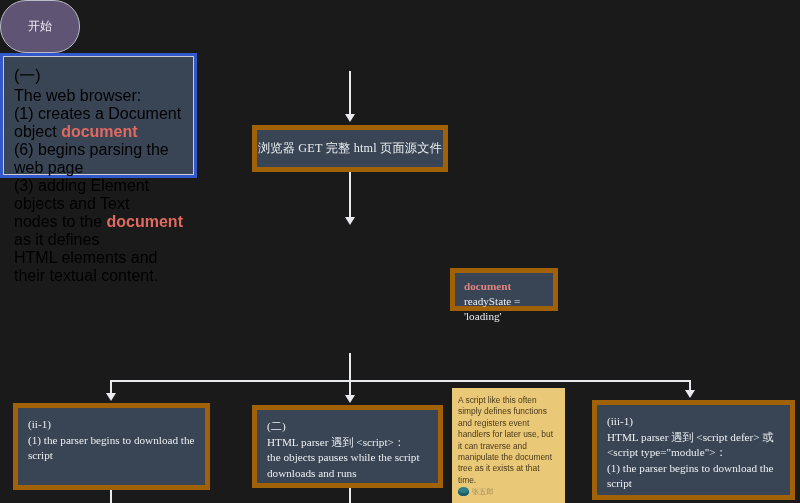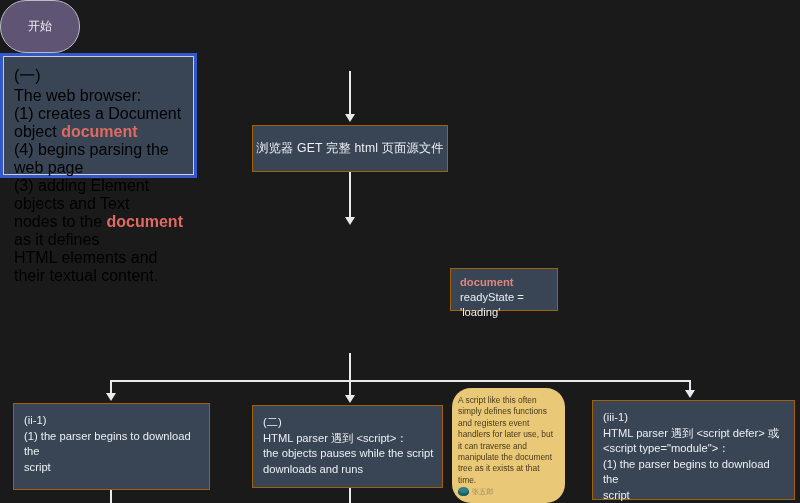--- a/index.html
+++ b/index.html
@@ -8,24 +8,25 @@
     background: #1a1a1a;
     font-family: "Liberation Sans", "DejaVu Sans", sans-serif;
     overflow: hidden;
   }
   #canvas { position: relative; width: 800px; height: 470px; }
 
   
   .node {
     position: absolute;
     background: #394554;
-    border: 1px solid #a16207;
+    border: 5px solid #a16207;
     color: #eceff3;
     font-size: 11.2px;
     line-height: 15.6px;
+    font-family: Liberation Serif, serif;
   }
   .node-start {
     left: 310px; top: 18px; width: 80px; height: 53px;
     background: #5f5474;
     border: 1px solid #b9bcc6;
     border-radius: 26px;
     display: flex; align-items: center; justify-content: center;
     font-size: 12px;
     color: #f0eef4;
   }
@@ -64,21 +65,20 @@
   
   .sticky {
     position: absolute;
     left: 452px; top: 388px; width: 113px; height: 115px;
     background: #e9c877;
     color: #4a3a1c;
     font-size: 8.4px;
     line-height: 11.4px;
     padding: 7px 8px 4px 6px;
     overflow: hidden;
-    border-radius: 19px;
   }
   .sticky-note-text { display: block; }
   .sticky-brand {
     position: absolute; left: 6px; bottom: 6px;
     display: flex; align-items: center; gap: 3px;
   }
   .brand-mark {
     width: 11px; height: 9px; border-radius: 50% 50% 45% 45%;
     background: #2e7f86;
     box-shadow: inset 0 -3px 0 #1d5f66;
@@ -114,21 +114,21 @@
   </div>
 
   <div class="edge v" style="left:349px; top:172px; height:48px;"></div>
   <div class="arrow" style="left:345px; top:217px;"></div>
 
   <div class="node-main">
     <div class="inner">
       <div>(一)</div>
       <div>The web browser:</div>
       <div><span>(1) creates a Document object </span><span class="hl">document</span></div>
-      <div>(4) begins parsing the web page</div>
+      <div>(6) begins parsing the web page</div>
       <div>(3) adding Element objects and Text</div>
       <div><span>nodes to the </span><span class="hl">document</span><span>  as it defines</span></div>
       <div>HTML elements and their textual content.</div>
     </div>
   </div>
 
   <div class="node node-ready">
     <span class="ready-key">document</span>
     <span>readyState = 'loading'</span>
   </div>

